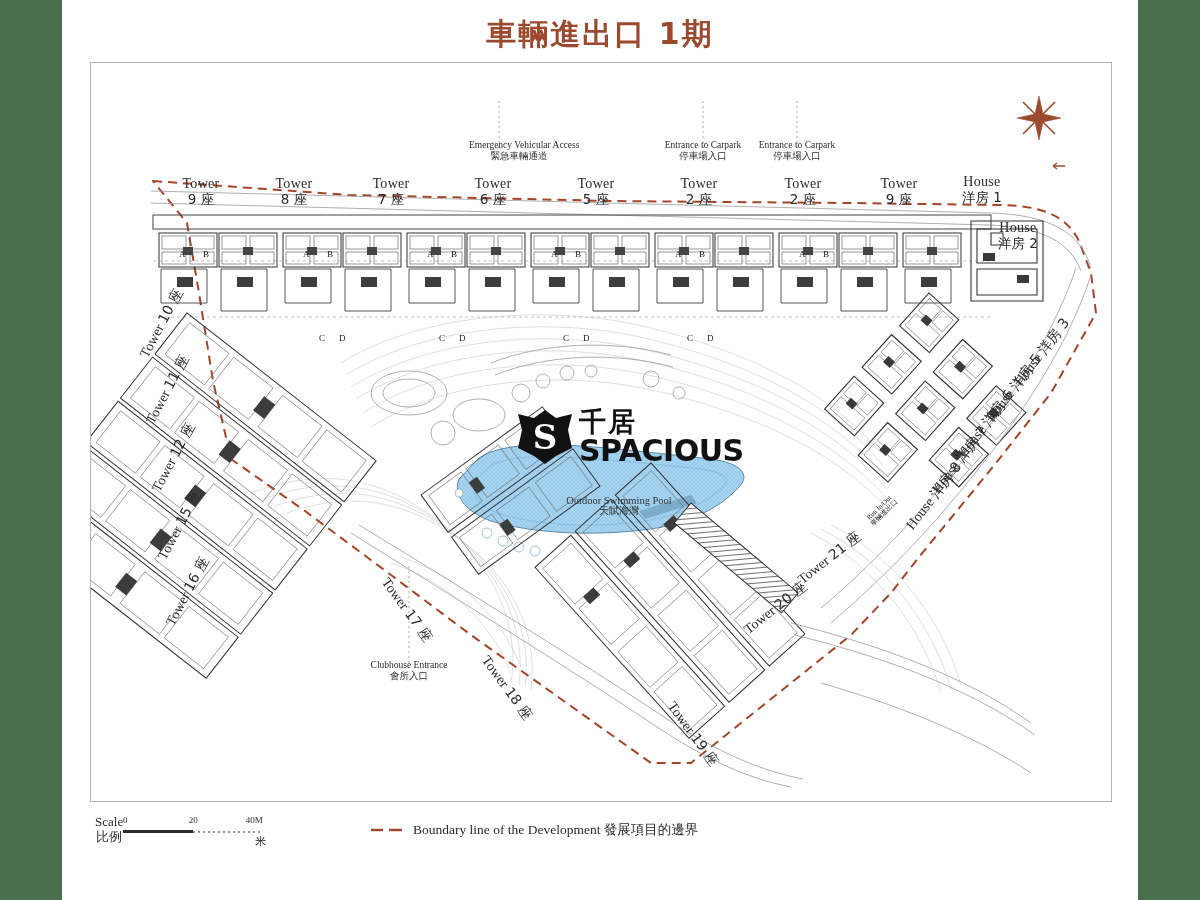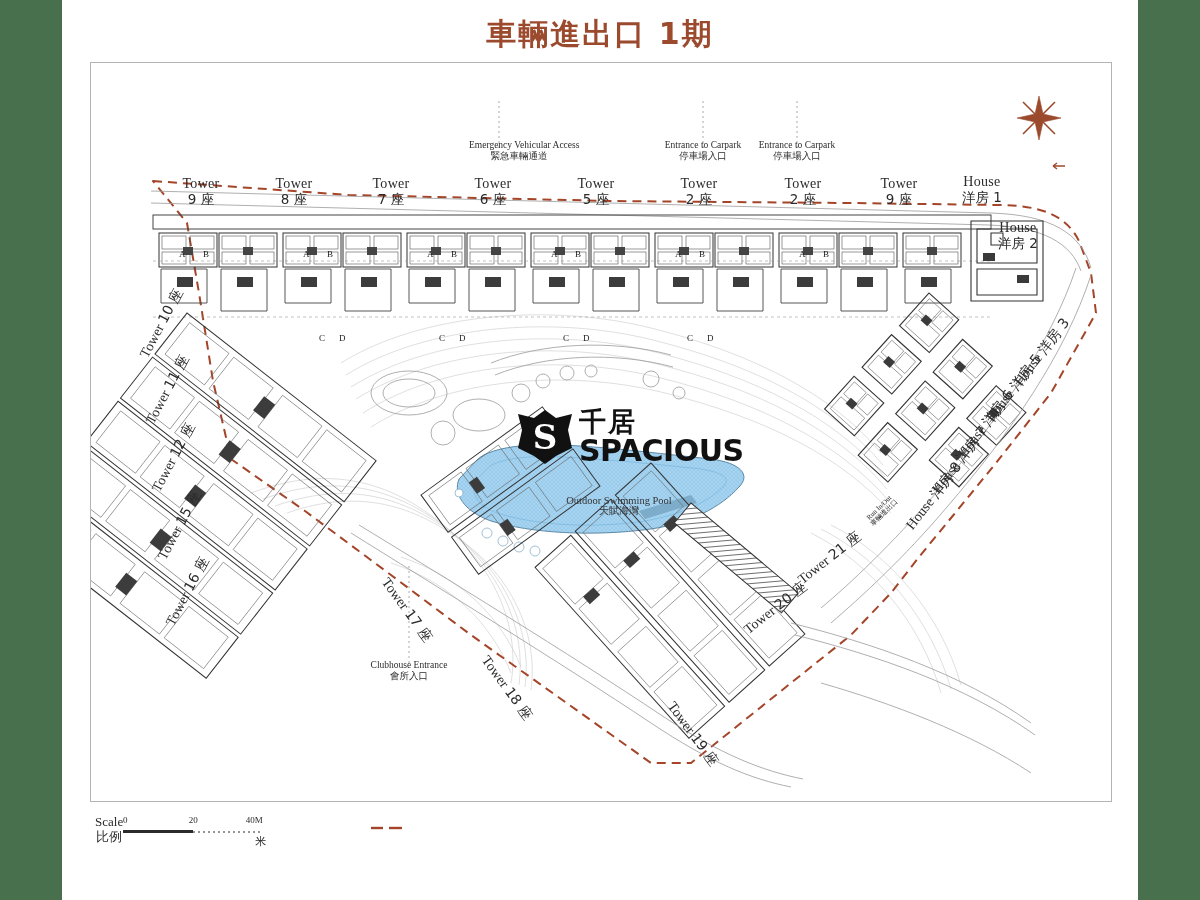--- a/index.html
+++ b/index.html
@@ -670,16 +670,20 @@
         </svg>
         <span id="scale-unit">米</span>
       </div>
     </div>
 
     <div id="boundary-block">
       <svg id="boundary-dash" viewBox="0 0 36 14">
         <line x1="1" y1="7" x2="13" y2="7" stroke="#A4452A" stroke-width="2.4"></line>
         <line x1="19" y1="7" x2="32" y2="7" stroke="#A4452A" stroke-width="2.4"></line>
       </svg>
+      <span id="boundary-text">
+        <span>Boundary line of the Development</span>
+        <span class="zh">發展項目的邊界</span>
+      </span>
     </div>
   </div>
 
 </div>
 
 </body></html>

